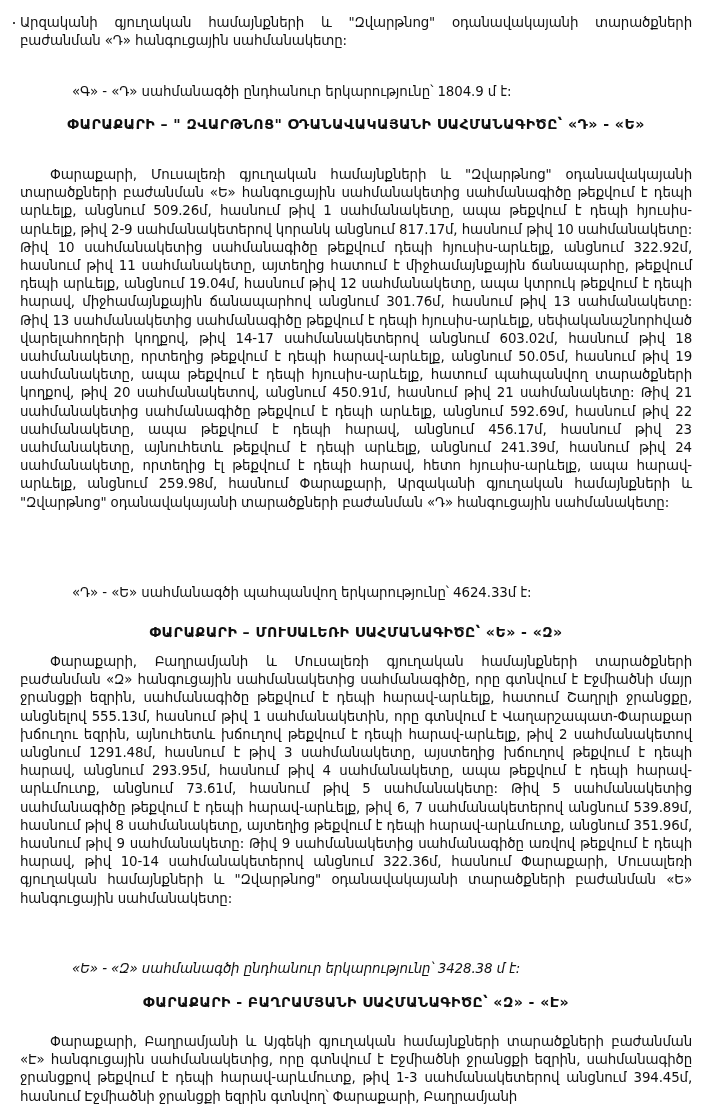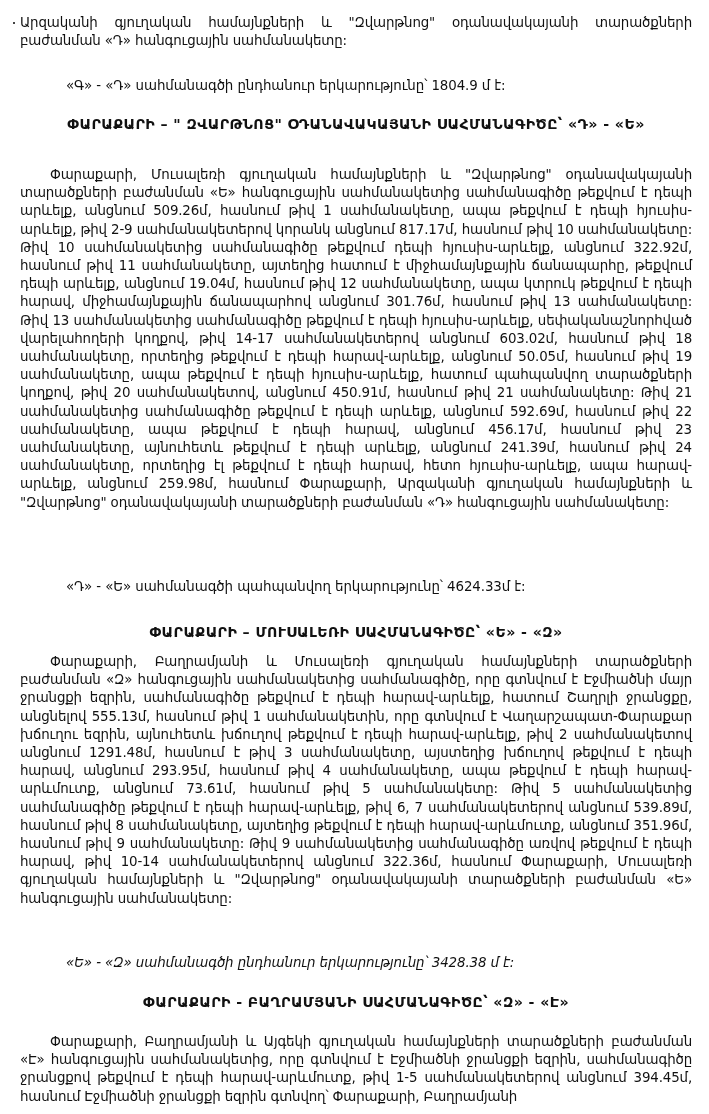--- a/index.html
+++ b/index.html
@@ -13,21 +13,21 @@
   .block { position: absolute; left: 20px; width: 672px; }
   .para {
     text-align: justify;
     line-height: 18.2px;
     margin: 0;
     text-indent: 30px;
     letter-spacing: -0.15px;
   }
   .para.noindent { text-indent: 0; }
   .total {
-    margin: 12px;
+    margin: 18px;
     line-height: 18px;
     padding-left: 34px;
     letter-spacing: -0.1px;
   }
   .heading {
     margin: 0;
     text-align: center;
     font-size: 14.2px;
     letter-spacing: 0.4px;
     line-height: 20px;
@@ -67,15 +67,15 @@
     <p class="para">Փարաքարի, Բաղրամյանի և Մուսալեռի գյուղական համայնքների տարածքների բաժանման «Զ» հանգուցային սահմանակետից սահմանագիծը, որը գտնվում է Էջմիածնի մայր ջրանցքի եզրին, սահմանագիծը թեքվում է դեպի հարավ-արևելք, հատում Շաղրլի ջրանցքը, անցնելով 555.13մ, հասնում թիվ 1 սահմանակետին, որը գտնվում է Վաղարշապատ-Փարաքար խճուղու եզրին, այնուհետև խճուղով թեքվում է դեպի հարավ-արևելք, թիվ 2 սահմանակետով անցնում 1291.48մ, հասնում է թիվ 3 սահմանակետը, այստեղից խճուղով թեքվում է դեպի հարավ, անցնում 293.95մ, հասնում թիվ 4 սահմանակետը, ապա թեքվում է դեպի հարավ-արևմուտք, անցնում 73.61մ, հասնում թիվ 5 սահմանակետը: Թիվ 5 սահմանակետից սահմանագիծը թեքվում է դեպի հարավ-արևելք, թիվ 6, 7 սահմանակետերով անցնում 539.89մ, հասնում թիվ 8 սահմանակետը, այտեղից թեքվում է դեպի հարավ-արևմուտք, անցնում 351.96մ, հասնում թիվ 9 սահմանակետը: Թիվ 9 սահմանակետից սահմանագիծը առվով թեքվում է դեպի հարավ, թիվ 10-14 սահմանակետերով անցնում 322.36մ, հասնում Փարաքարի, Մուսալեռի գյուղական համայնքների և "Զվարթնոց" օդանավակայանի տարածքների բաժանման «Ե» հանգուցային սահմանակետը:</p>
   </div>
   <div class="block" style="top:942px;font-style:italic;">
     <p class="total">«Ե» - «Զ» սահմանագծի ընդհանուր երկարությունը՝ 3428.38 մ է:</p>
   </div>
 
   <div class="block" style="top:992px;">
     <h2 class="heading">ՓԱՐԱՔԱՐԻ - ԲԱՂՐԱՄՅԱՆԻ ՍԱՀՄԱՆԱԳԻԾԸ՝ «Զ» - «Է»</h2>
   </div>
   <div class="block" style="top:1033px;">
-    <p class="para">Փարաքարի, Բաղրամյանի և Այգեկի գյուղական համայնքների տարածքների բաժանման «Է» հանգուցային սահմանակետից, որը գտնվում է Էջմիածնի ջրանցքի եզրին, սահմանագիծը ջրանցքով թեքվում է դեպի հարավ-արևմուտք, թիվ 1-5 սահմանակետերով անցնում 394.45մ, հասնում Էջմիածնի ջրանցքի եզրին գտնվող՝ Փարաքարի, Բաղրամյանի</p>
+    <p class="para">Փարաքարի, Բաղրամյանի և Այգեկի գյուղական համայնքների տարածքների բաժանման «Է» հանգուցային սահմանակետից, որը գտնվում է Էջմիածնի ջրանցքի եզրին, սահմանագիծը ջրանցքով թեքվում է դեպի հարավ-արևմուտք, թիվ 1-3 սահմանակետերով անցնում 394.45մ, հասնում Էջմիածնի ջրանցքի եզրին գտնվող՝ Փարաքարի, Բաղրամյանի</p>
   </div>
 </div>
 
 </body></html>

